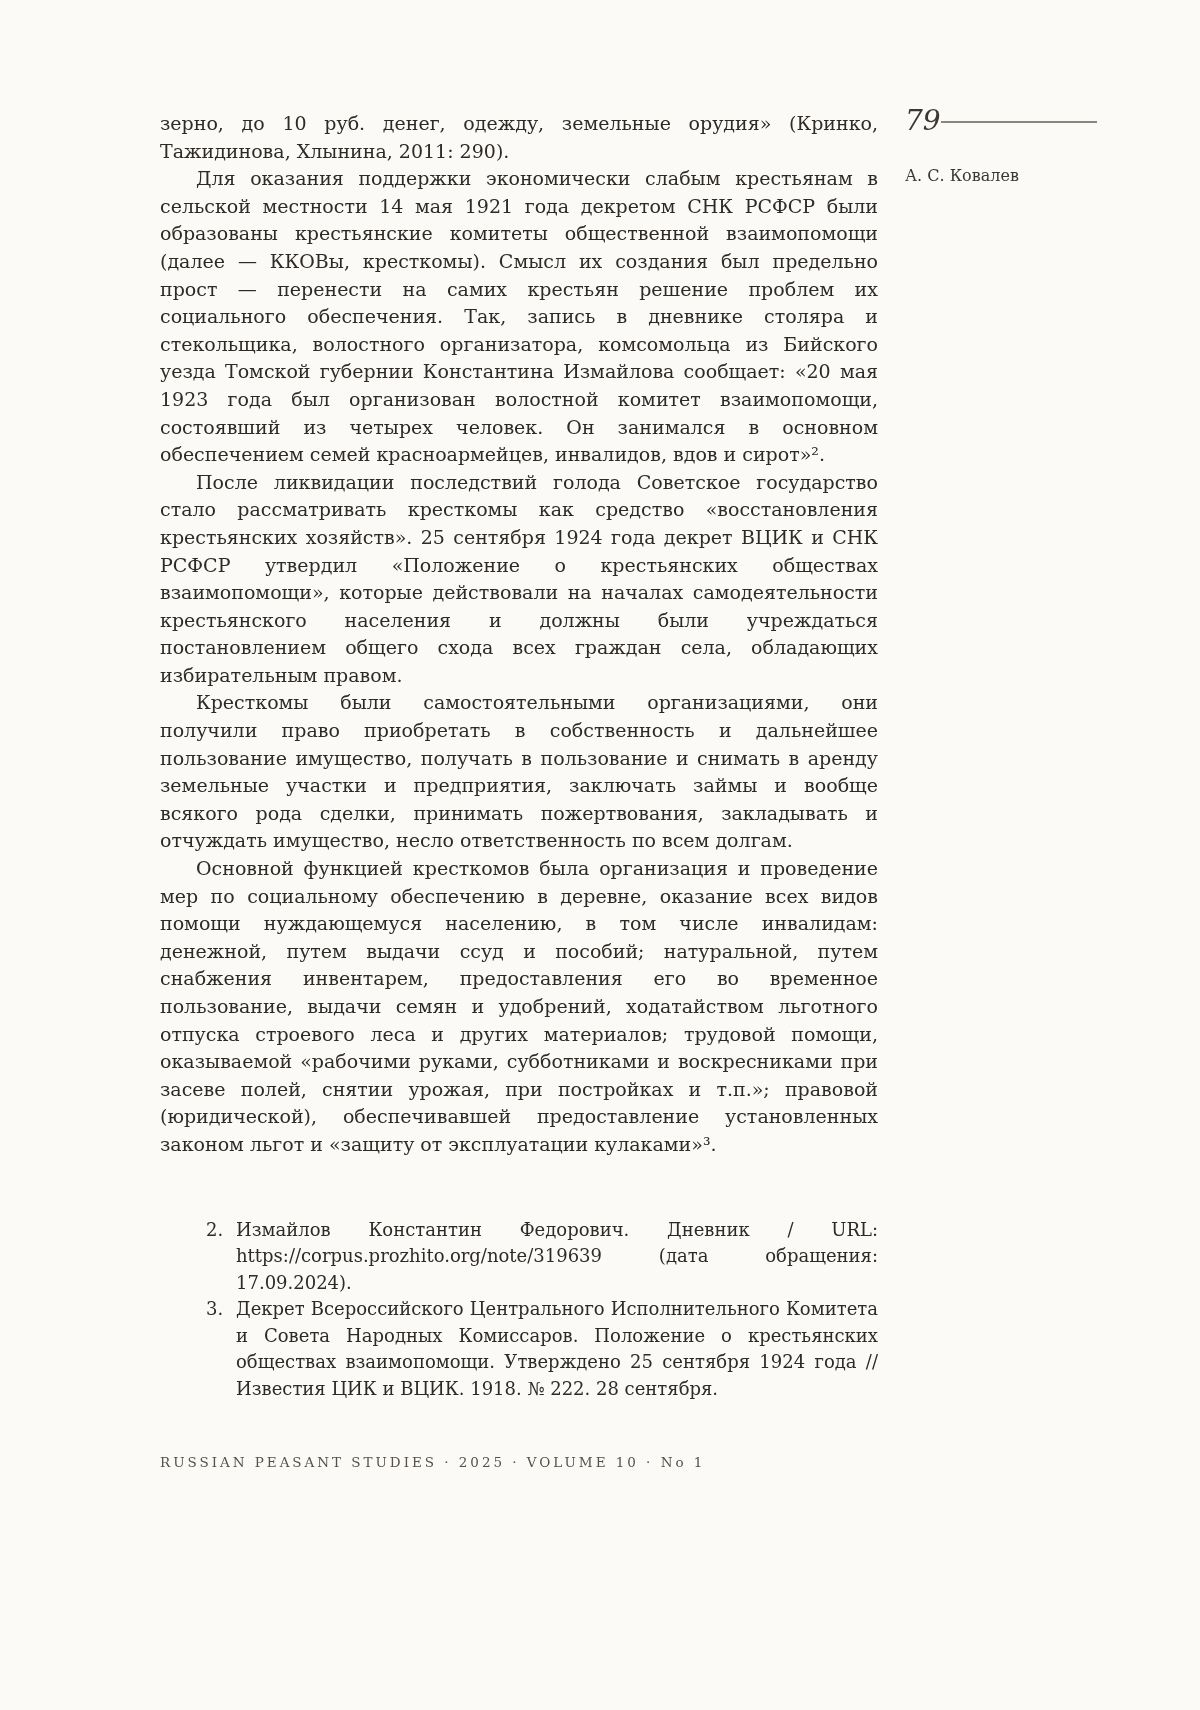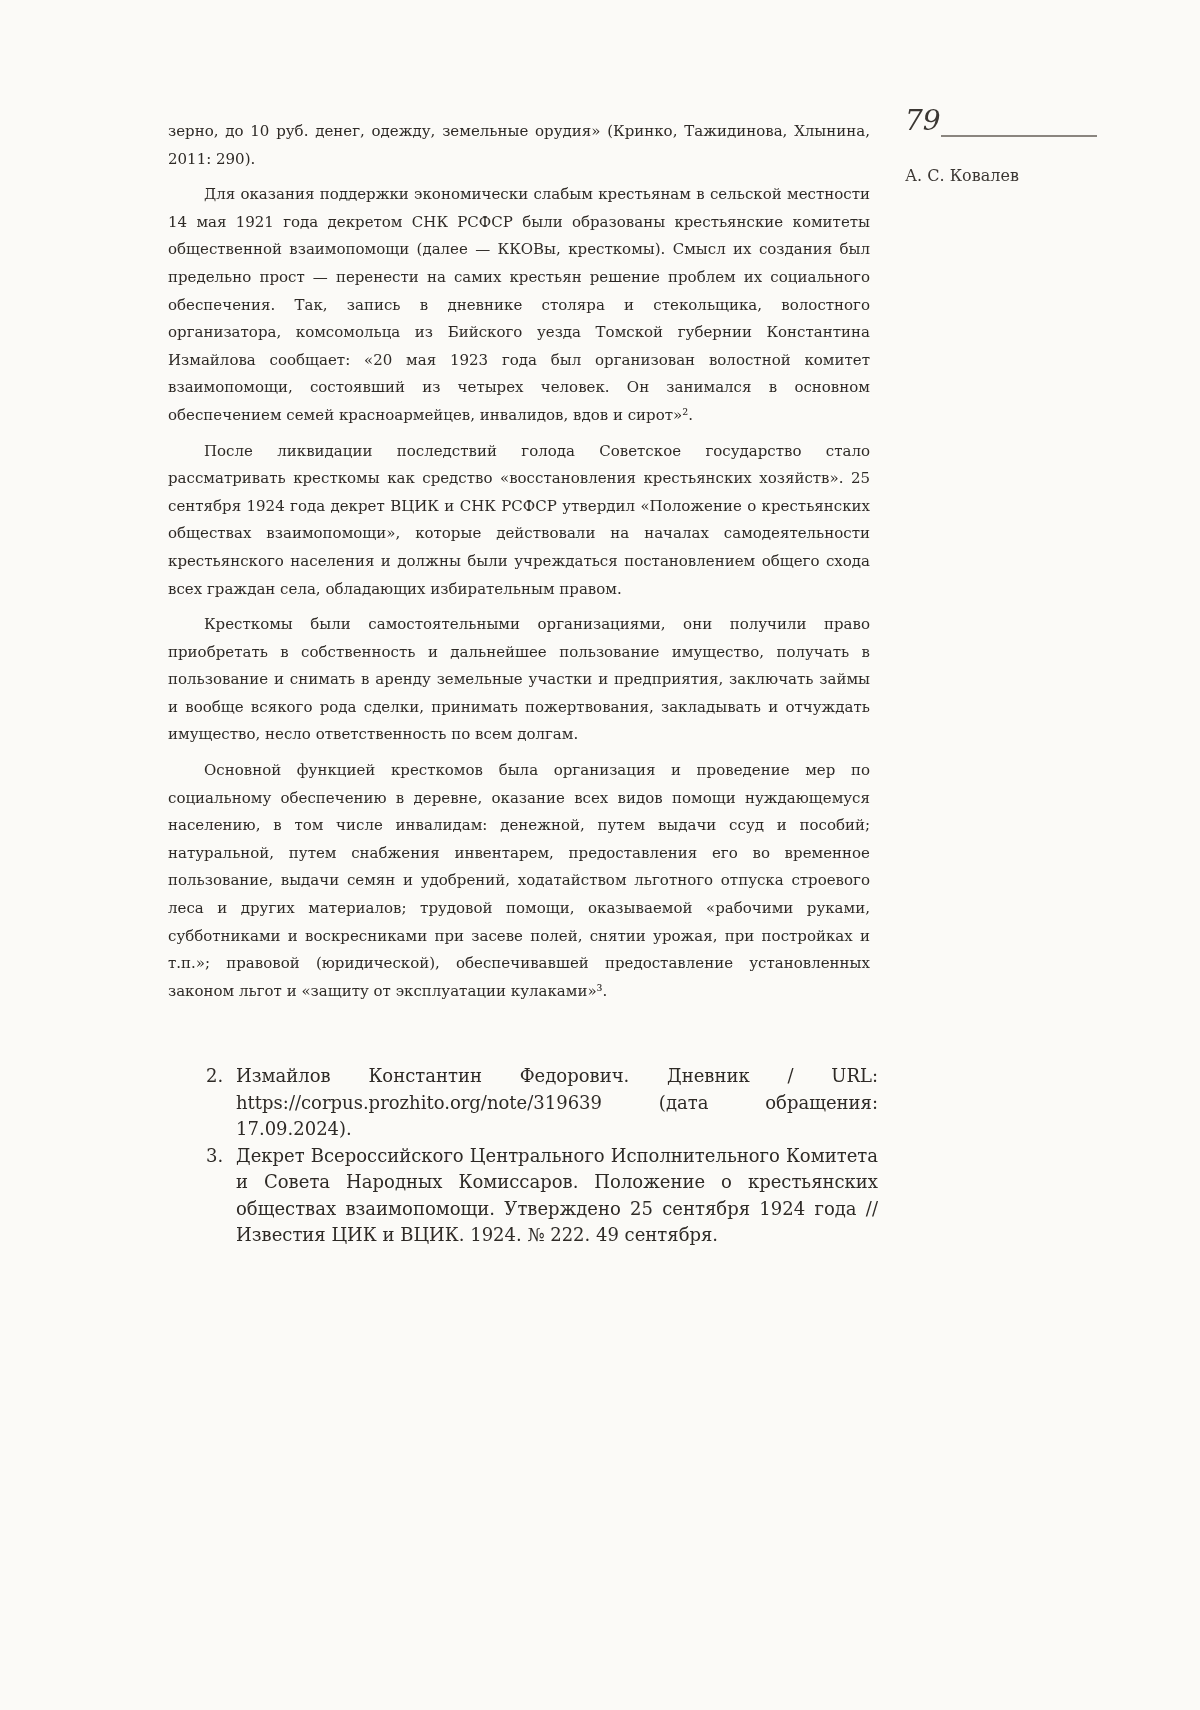--- a/index.html
+++ b/index.html
@@ -15,22 +15,22 @@
   }
 
   
   .main-col {
     position: absolute;
     left: 160px;
     top: 110px;
     width: 718px;
   }
   .para {
-    margin: 8px;
-    font-size: 15px;
+    margin: 0;
+    font-size: 19px;
     line-height: 27.6px;
     text-align: justify;
     hyphens: auto;
     -webkit-hyphens: auto;
   }
   .para.indent { text-indent: 36px; }
 
   
   .footnote-block { margin-top: 58px; margin-left: 46px; }
   .footnote {
@@ -51,21 +51,21 @@
   }
 
   
   .margin-col {
     position: absolute;
     left: 905px;
     top: 106px;
     width: 192px;
     color: #3b3733;
   }
-  .pagenum-row { display: flex; align-items: flex-end; }
+  .pagenum-row { display: flex; align-items: center; }
   .pagenum {
     font-size: 28px;
     font-style: italic;
     line-height: 1.1;
   }
   .rule {
     flex: 1;
     height: 2px;
     background: #8a857f;
     margin-top: 2px;
@@ -94,24 +94,25 @@
     <p class="para indent">Кресткомы были самостоятельными организациями, они получили право приобретать в собственность и дальнейшее пользование имущество, получать в пользование и снимать в аренду земельные участки и предприятия, заключать займы и вообще всякого рода сделки, принимать пожертвования, закладывать и отчуждать имущество, несло ответственность по всем долгам.</p>
     <p class="para indent">Основной функцией кресткомов была организация и проведение мер по социальному обеспечению в деревне, оказание всех видов помощи нуждающемуся населению, в том числе инвалидам: денежной, путем выдачи ссуд и пособий; натуральной, путем снабжения инвентарем, предоставления его во временное пользование, выдачи семян и удобрений, ходатайством льготного отпуска строевого леса и других материалов; трудовой помощи, оказываемой «рабочими руками, субботниками и воскресниками при засеве полей, снятии урожая, при постройках и т.п.»; правовой (юридической), обеспечивавшей предоставление установленных законом льгот и «защиту от эксплуатации кулаками»³.</p>
 
     <div class="footnote-block">
       <div class="footnote">
         <span class="fn-num">2.</span>
         <span class="fn-text">Измайлов Константин Федорович. Дневник / URL: https://corpus.prozhito.org/note/319639 (дата обращения: 17.09.2024).</span>
       </div>
       <div class="footnote">
         <span class="fn-num">3.</span>
-        <span class="fn-text">Декрет Всероссийского Центрального Исполнительного Комитета и Совета Народных Комиссаров. Положение о крестьянских обществах взаимопомощи. Утверждено 25 сентября 1924 года // Известия ЦИК и ВЦИК. 1924. № 222. 49 сентября.</span>
+        <span class="fn-text">Декрет Всероссийского Центрального Исполнительного Комитета и Совета Народных Комиссаров. Положение о крестьянских обществах взаимопомощи. Утверждено 25 сентября 1924 года // Известия ЦИК и ВЦИК. 1918. № 222. 28 сентября.</span>
       </div>
     </div>
 
+    <div class="footer">RUSSIAN PEASANT STUDIES · 2025 · VOLUME 10 · No 1</div>
   </div>
 
   <div class="margin-col">
     <div class="pagenum-row">
       <span class="pagenum">79</span>
       <span class="rule"></span>
     </div>
     <div class="author">А. С. Ковалев</div>
   </div>
 

